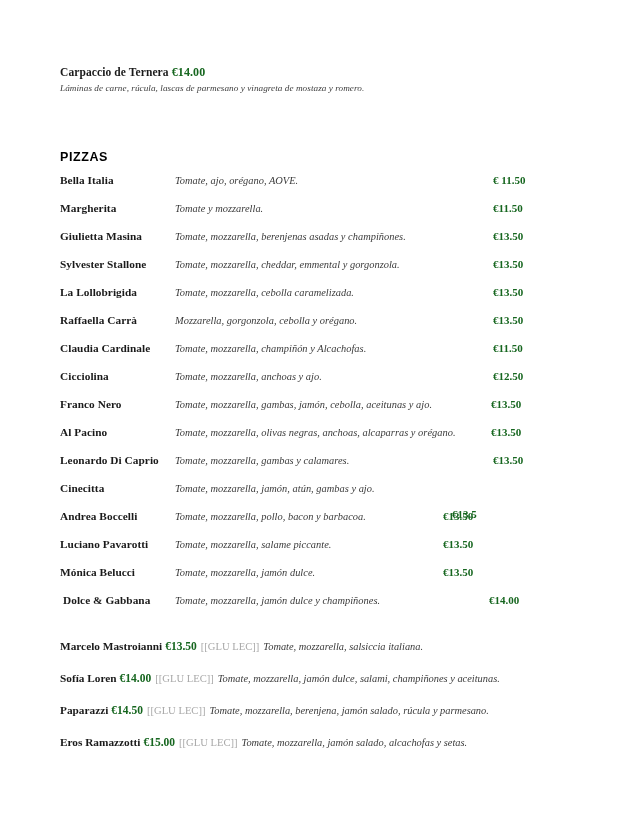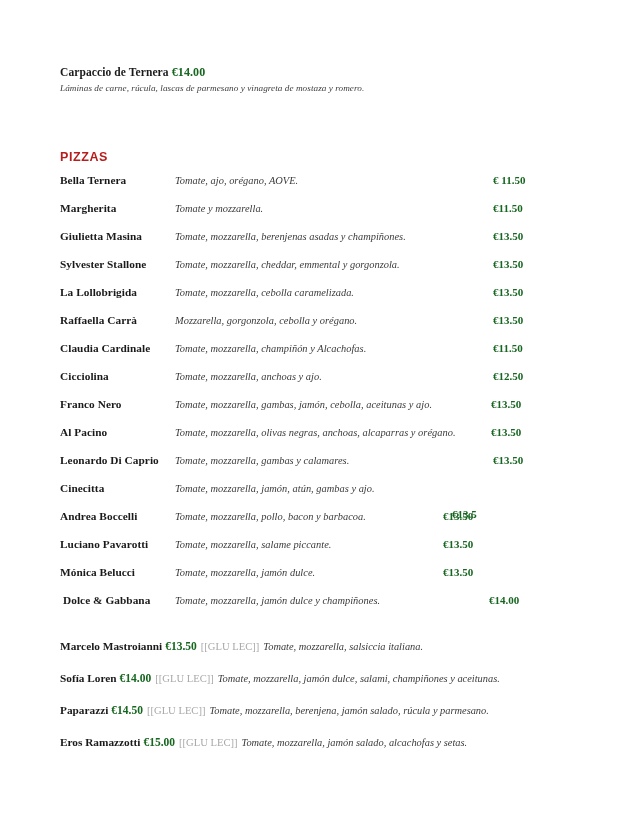--- a/index.html
+++ b/index.html
@@ -56,21 +56,21 @@
 
   
   .section-header {
     position: absolute;
     left: 60px;
     top: 150px;
     font-family: "Liberation Sans", sans-serif;
     font-weight: bold;
     font-size: 12.5px;
     letter-spacing: 0.6px;
-    color: #b91c1c;
+    color: #000000;
   }
 
   
   .rows {
     position: absolute;
     left: 0;
     top: 174px;
     width: 640px;
   }
   .row {
@@ -161,21 +161,21 @@
     <div class="carryover-title-line">
       <span>Carpaccio de Ternera</span><span class="carryover-price">€14.00</span>
     </div>
     <div class="carryover-desc">Láminas de carne, rúcula, lascas de parmesano y vinagreta de mostaza y romero.</div>
   </div>
 
   <div class="section-header">PIZZAS</div>
 
   <div class="rows" id="pizza-rows">
       <div class="row">
-        <div class="name">Bella Ternera</div>
+        <div class="name">Bella Italia</div>
         <div class="desc">Tomate, ajo, orégano, AOVE.</div>
         <div class="price" style="left: 493px;">€ 11.50</div>
       </div>
       <div class="row">
         <div class="name">Margherita</div>
         <div class="desc">Tomate y mozzarella.</div>
         <div class="price" style="left: 493px;">€11.50</div>
       </div>
       <div class="row">
         <div class="name">Giulietta Masina</div>

